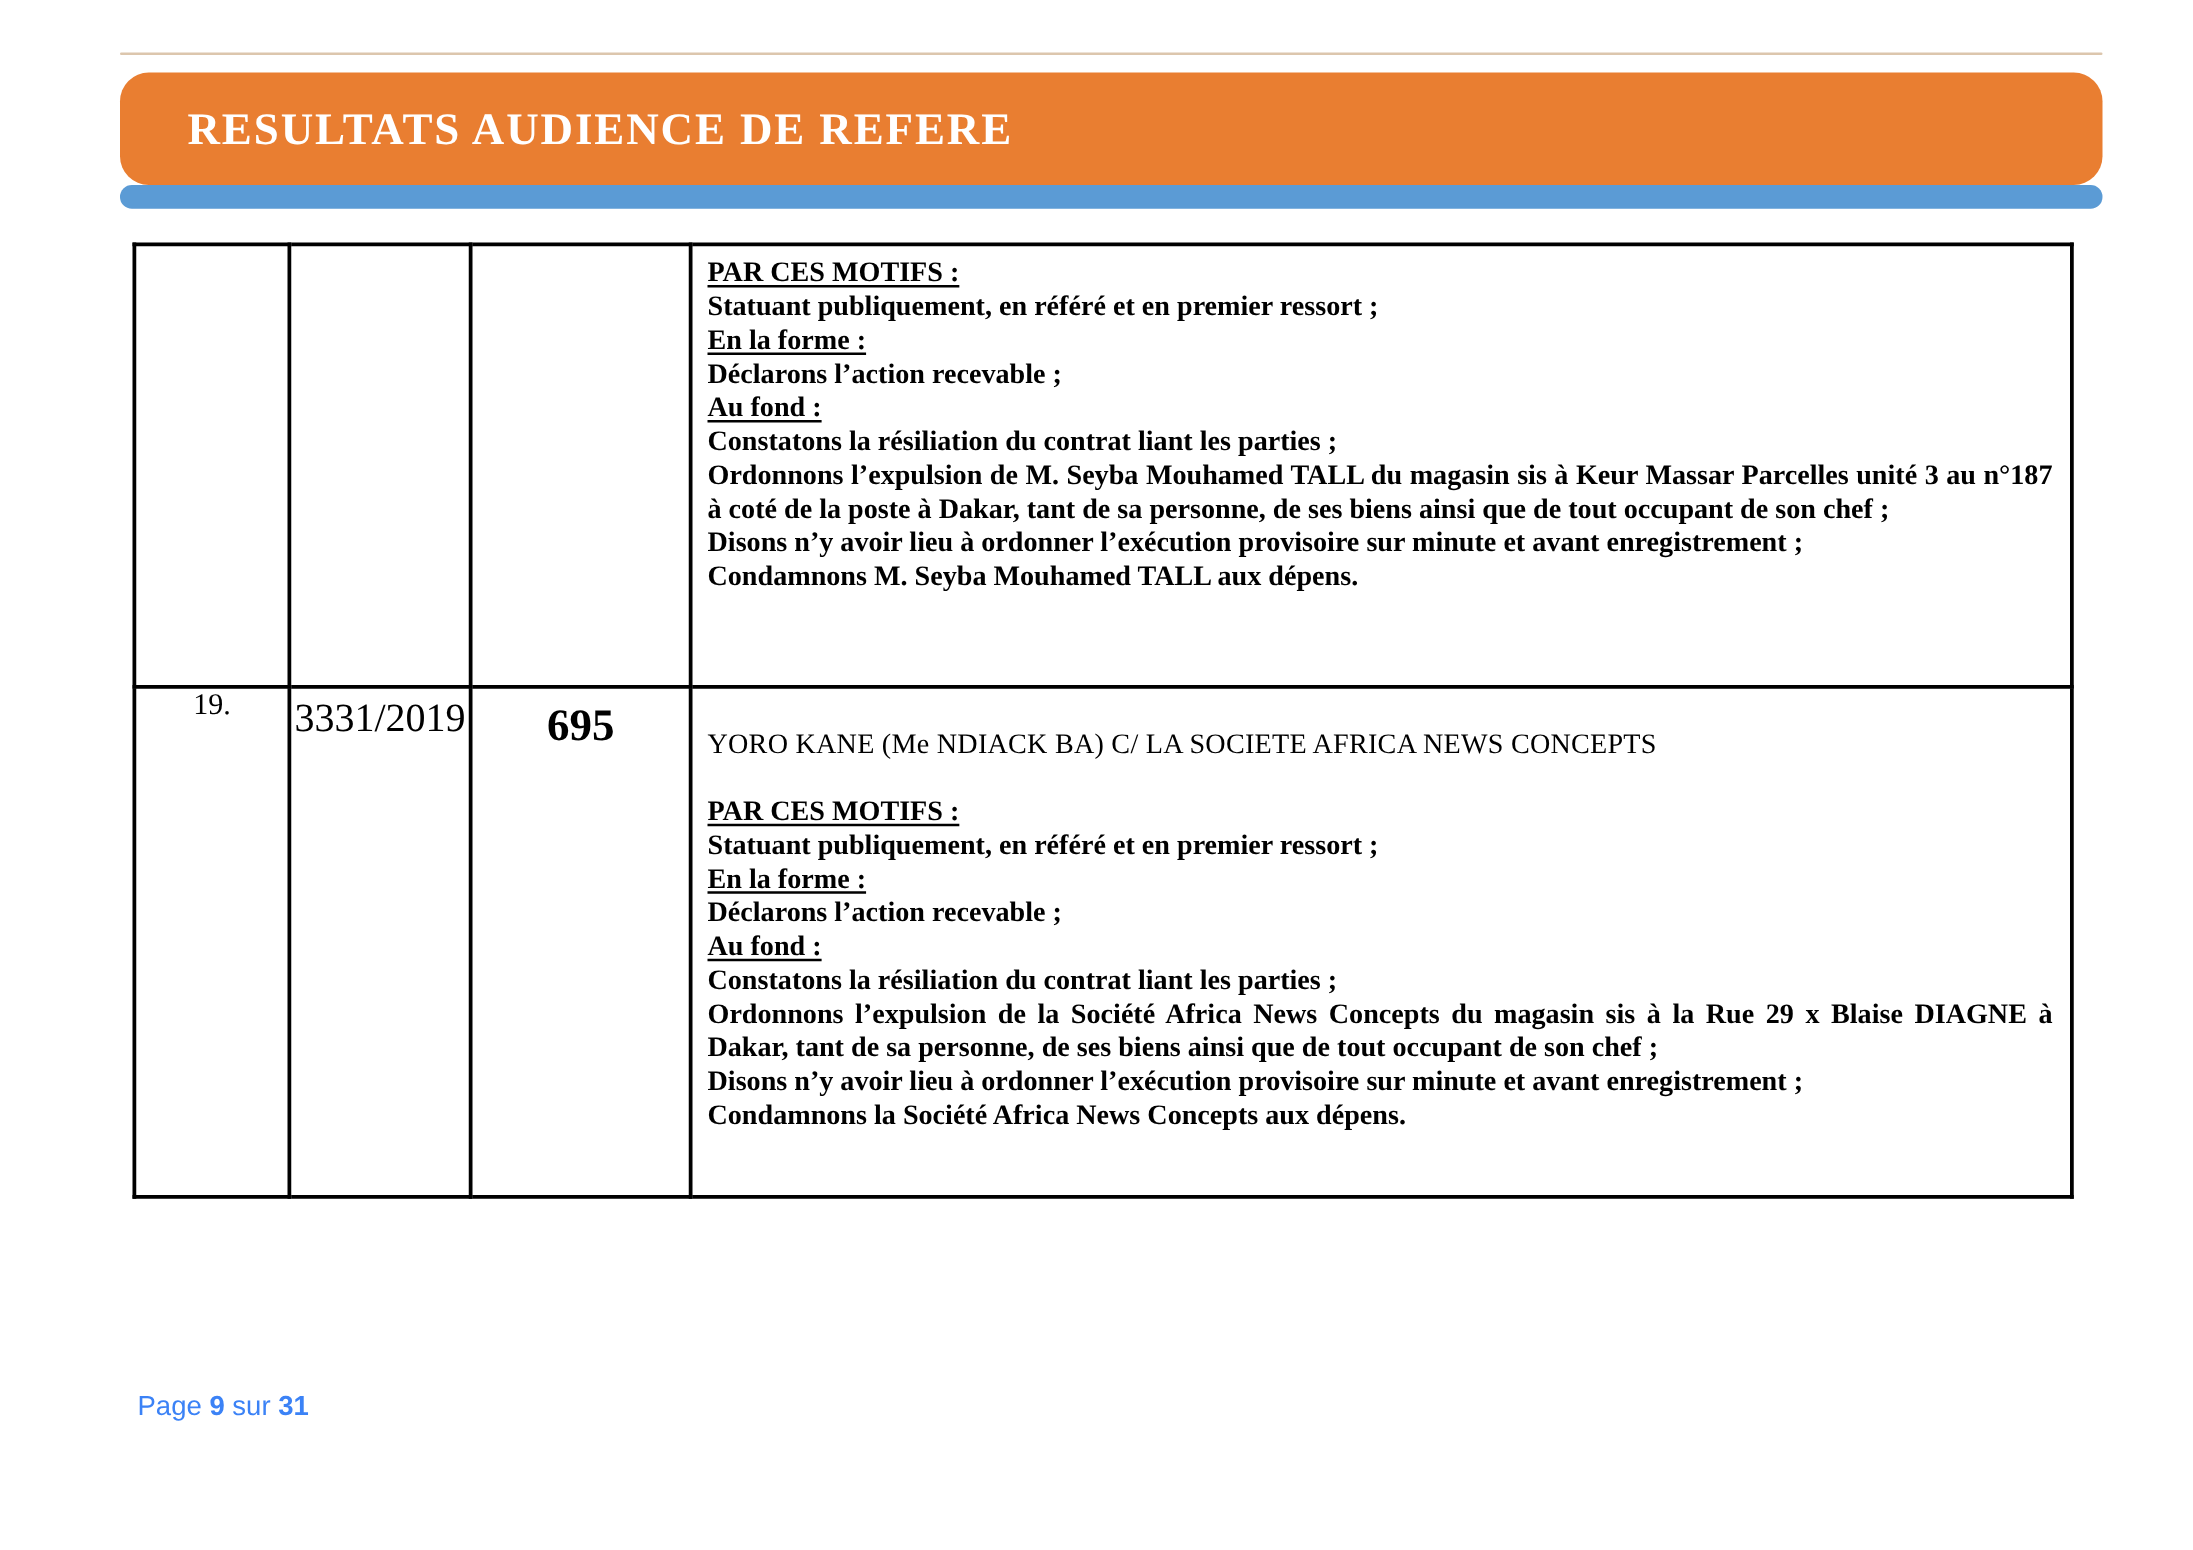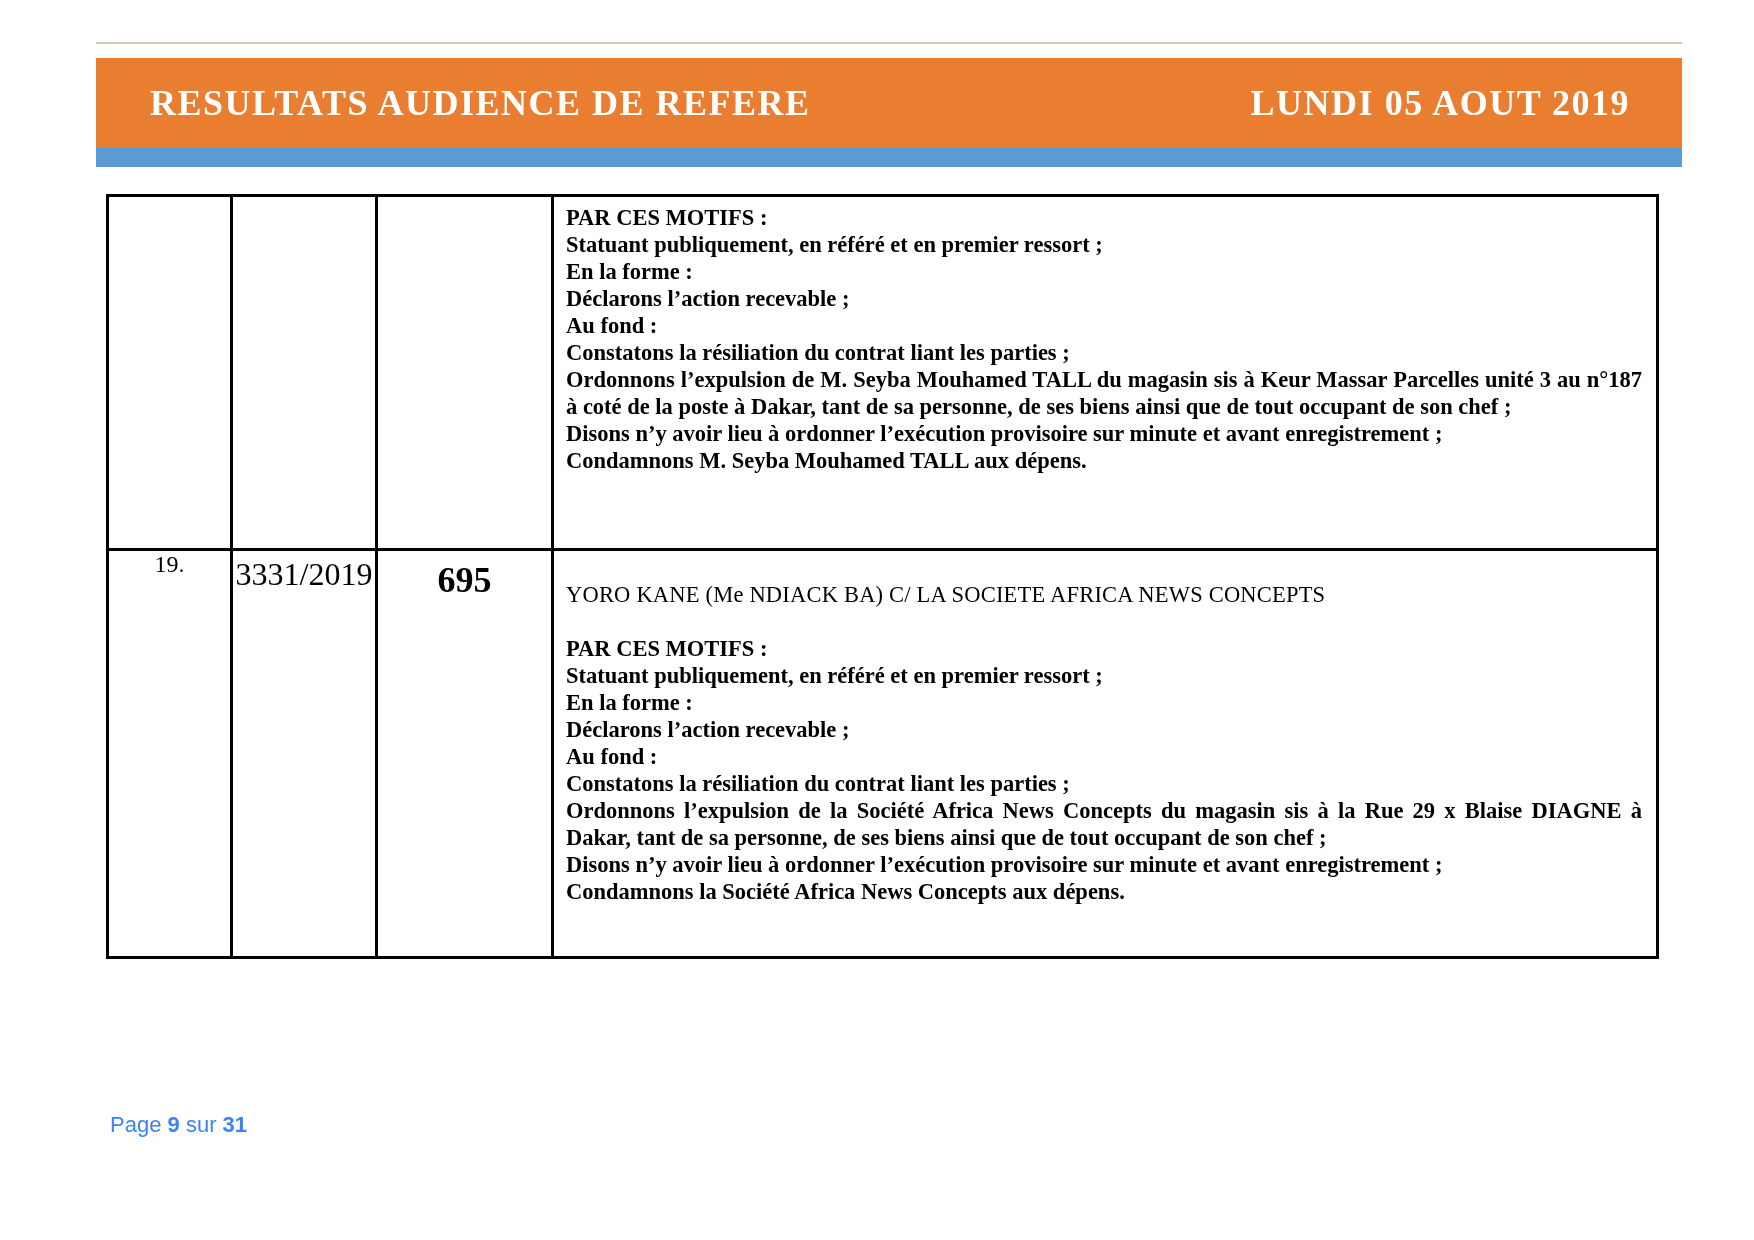--- a/index.html
+++ b/index.html
@@ -1,15 +1,15 @@
 <!DOCTYPE html>
 <html lang="fr"><head>
 <meta charset="utf-8">
 <style>
-  * { margin: 0; padding: 0; box-sizing: border-box; }
+  * { margin: 0; padding: 0; box-sizing: border-box; border-radius: 23px; }
   html, body { background: #ffffff; }
   body { font-family: "Liberation Serif", "DejaVu Serif", serif; color: #000; }
 
   .page {
     position: relative;
     width: 1754px;
     height: 1240px;
     background: #ffffff;
     overflow: hidden;
   }
@@ -94,20 +94,21 @@
   tr.r3 td.content { padding-top: 34px; }
 
   td.content p {
     font-size: 22.5px;
     line-height: 27px;
     text-align: justify;
   }
   td.content p.bold    { font-weight: bold; }
   td.content p.heading {
     font-weight: bold;
+    text-decoration: underline;
     text-decoration-thickness: 2px;
     text-underline-offset: 3px;
   }
   td.content p.plain { font-weight: normal; letter-spacing: 0.2px; }
   td.content p.blank { min-height: 27px; }
 
   
   .footer {
     position: absolute;
     left: 110px; top: 1112px;
@@ -119,21 +120,20 @@
 </style>
 </head>
 <body>
 
 <div class="page">
 
   <div class="top-rule" style="background: rgb(220, 198, 173);"></div>
 
   <div class="banner" style="background: rgb(233, 126, 49);">
     <span class="title">RESULTATS AUDIENCE DE REFERE</span>
-    <span class="date">LUNDI 05 AOUT 2019</span>
   </div>
 
   <div class="stripe" style="background: rgb(91, 155, 213);"></div>
 
   <table class="results">
     <colgroup>
       <col class="c-num">
       <col class="c-case">
       <col class="c-order">
       <col class="c-body">

